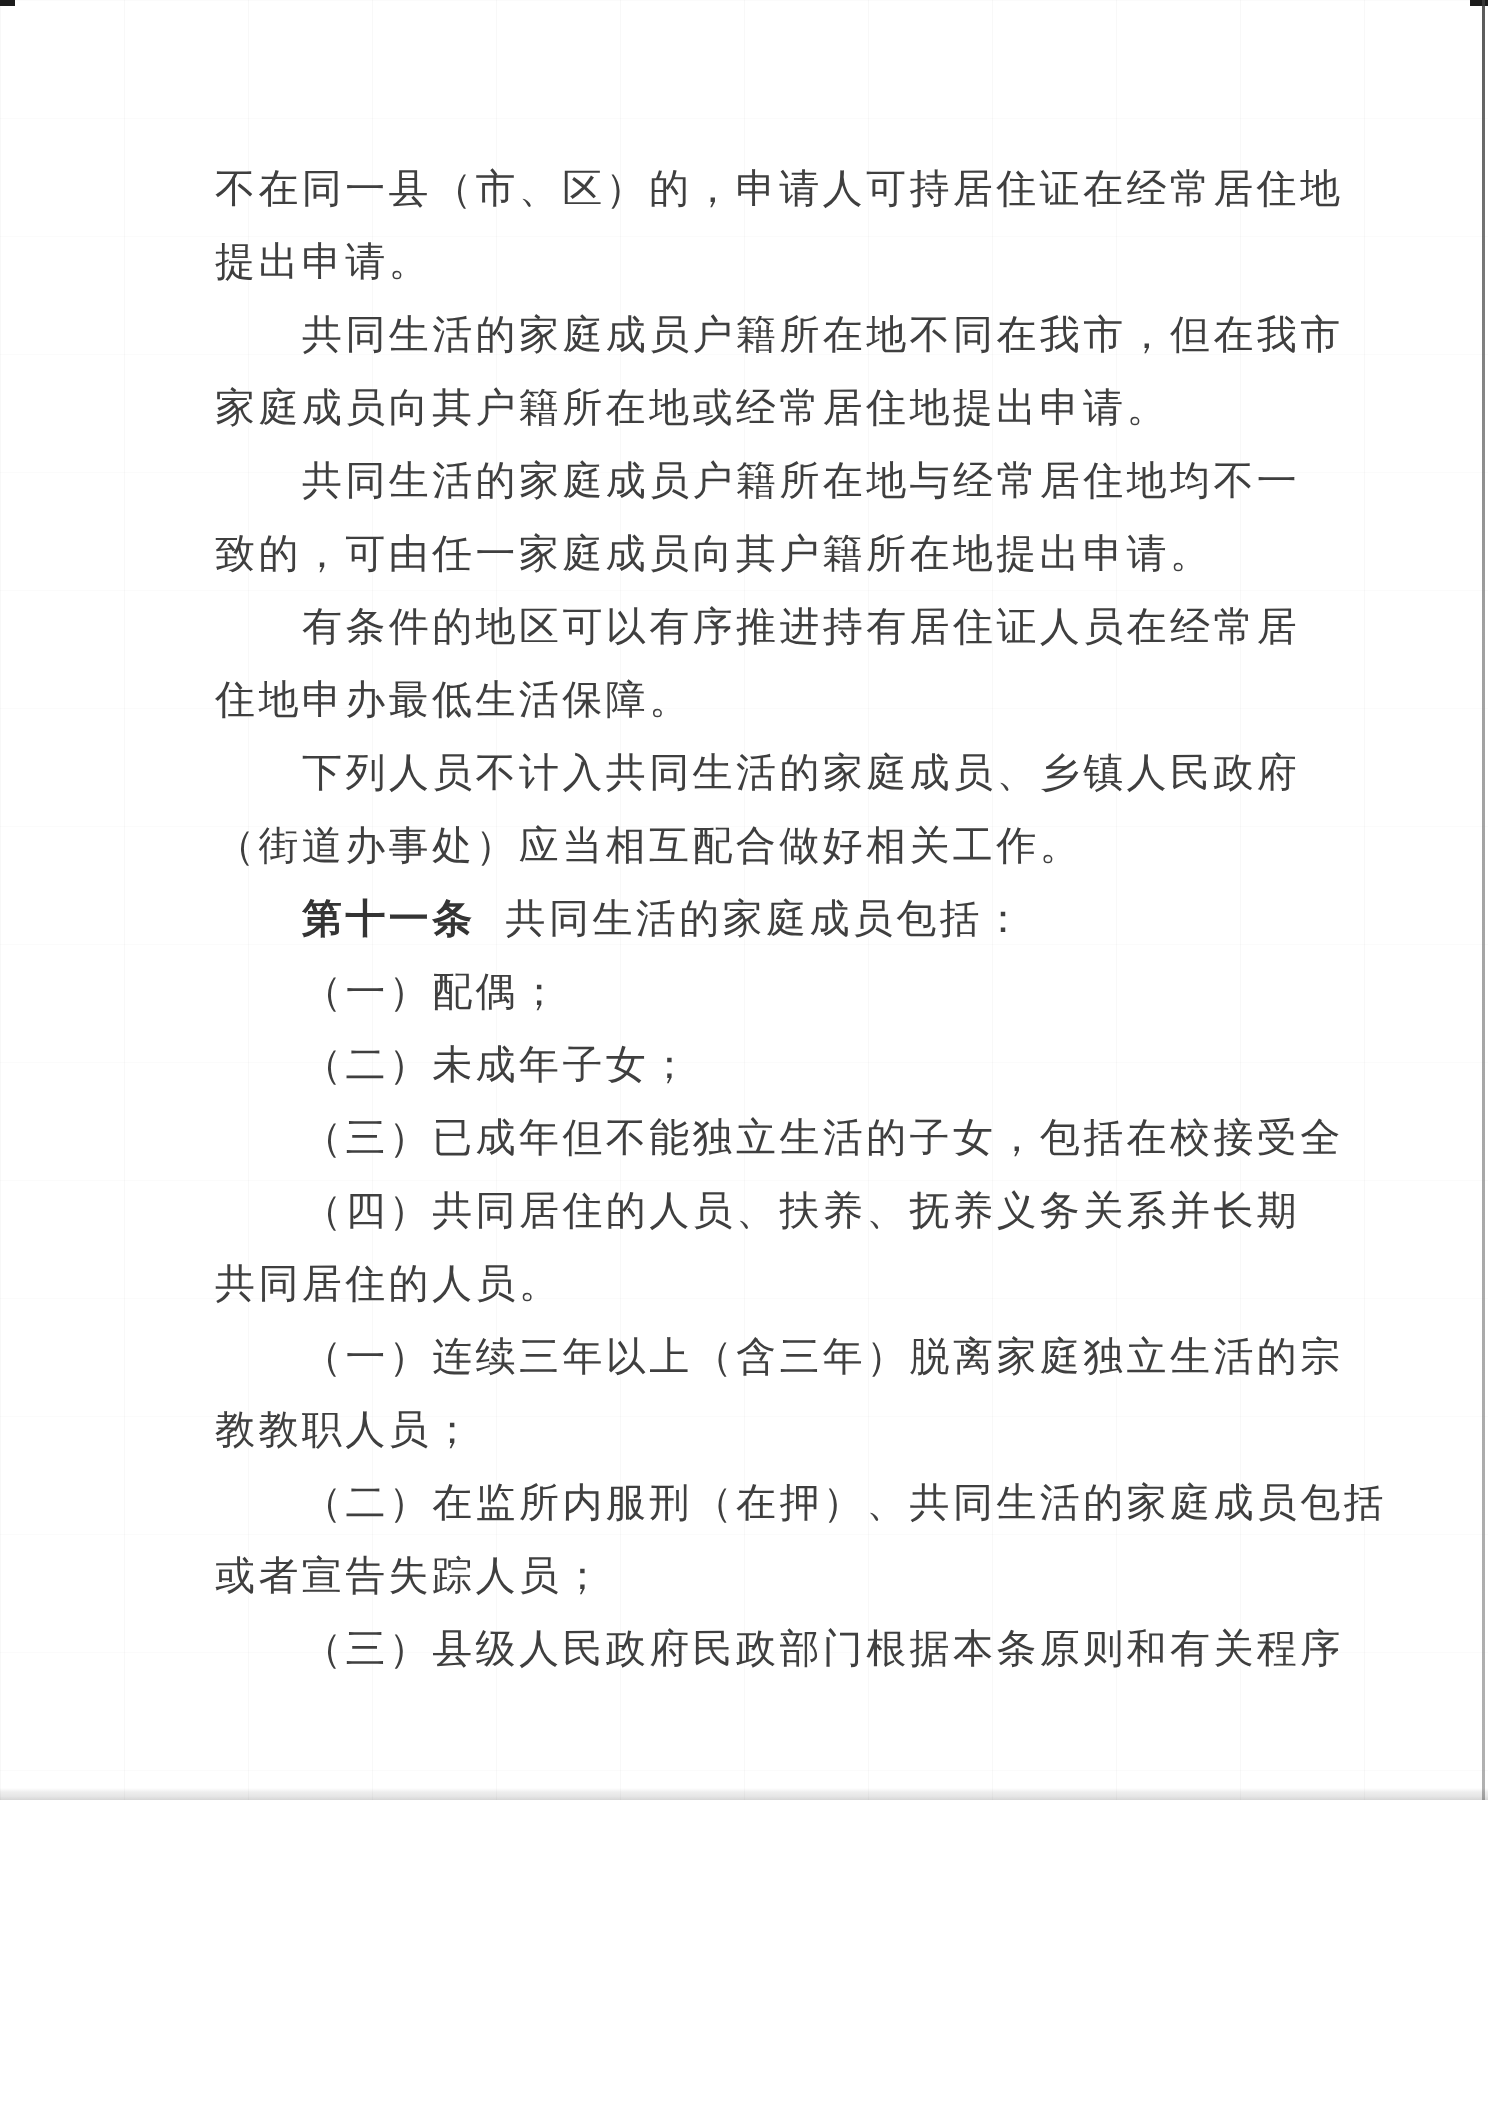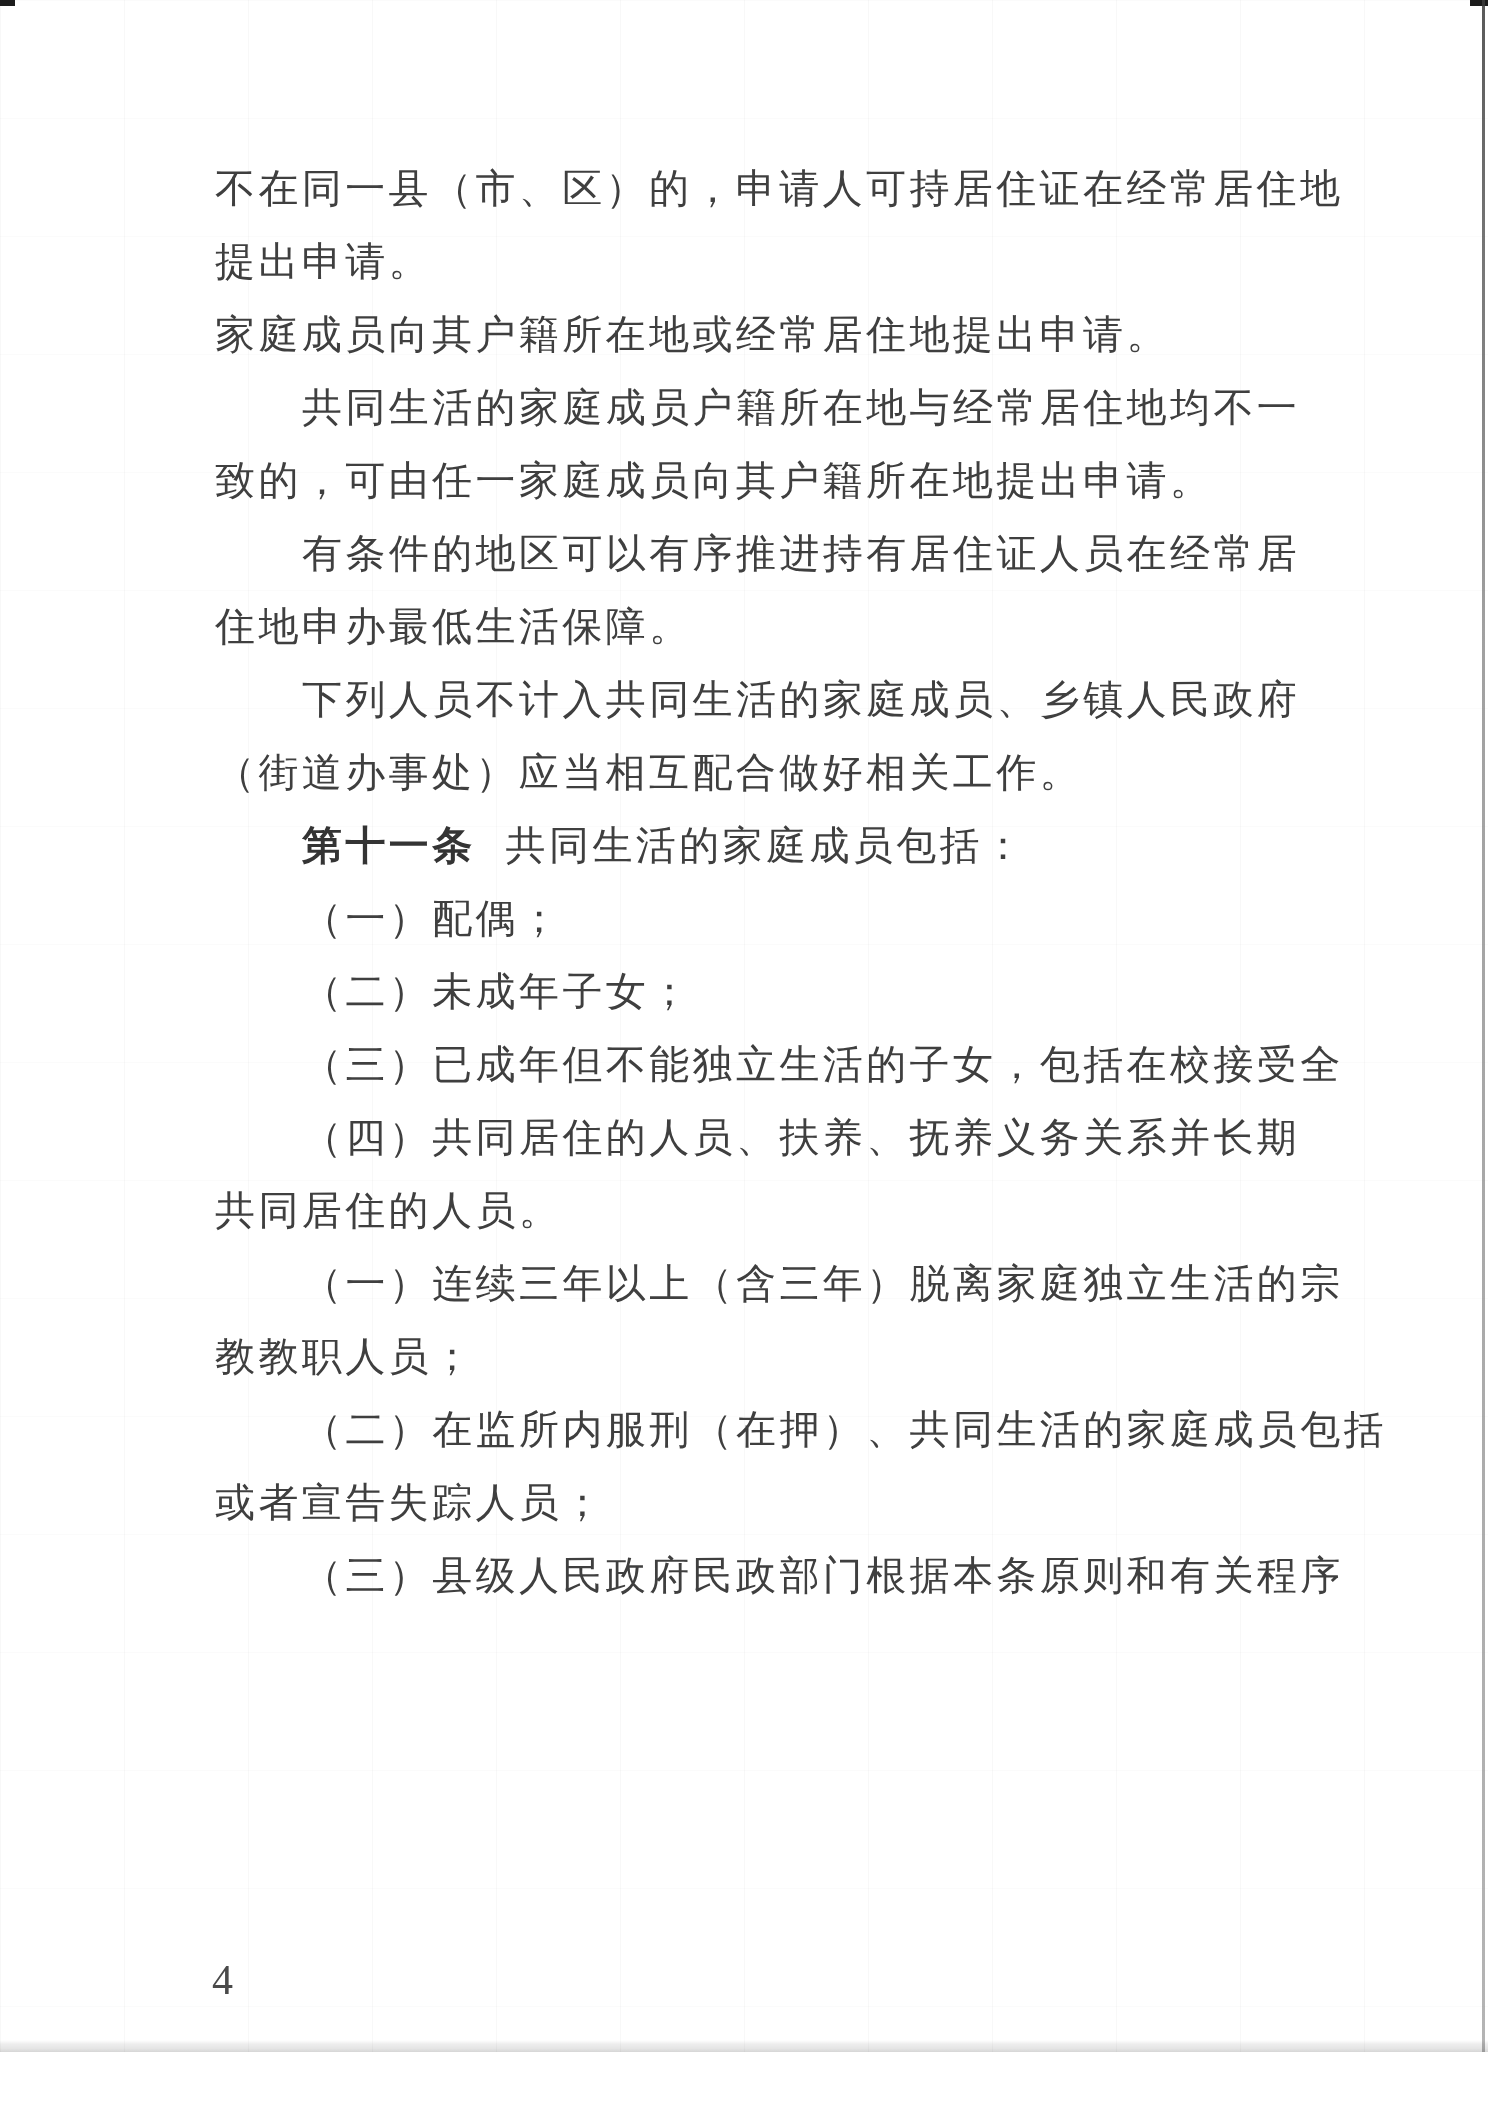--- a/index.html
+++ b/index.html
@@ -3,21 +3,21 @@
 <meta charset="utf-8">
 <style>
   html, body {
     margin: 0;
     padding: 0;
     background: #ffffff;
   }
   .page {
     position: relative;
     width: 1488px;
-    height: 2052px;
+    height: 1800px;
     background: #ffffff;
     overflow: hidden;
     font-family: "Liberation Serif", "DejaVu Serif", serif;
   }
   
   .page::before {
     content: "";
     position: absolute;
     inset: 0;
     background:
@@ -97,20 +97,21 @@
 </head>
 <body>
 
 <div class="page">
   <div class="corner-mark top-left"></div>
   <div class="corner-mark top-right"></div>
   <div class="edge-line"></div>
   <div id="text-block" class="text-block">
       <div class="line"><span>不在同一县（市、区）的，申请人可持居住证在经常居住地</span></div>
       <div class="line"><span>提出申请。</span></div>
+      <div class="line indent"><span>共同生活的家庭成员户籍所在地不同在我市，但在我市</span></div>
       <div class="line"><span>家庭成员向其户籍所在地或经常居住地提出申请。</span></div>
       <div class="line indent"><span>共同生活的家庭成员户籍所在地与经常居住地均不一</span></div>
       <div class="line"><span>致的，可由任一家庭成员向其户籍所在地提出申请。</span></div>
       <div class="line indent"><span>有条件的地区可以有序推进持有居住证人员在经常居</span></div>
       <div class="line"><span>住地申办最低生活保障。</span></div>
       <div class="line indent"><span>下列人员不计入共同生活的家庭成员、乡镇人民政府</span></div>
       <div class="line"><span>（街道办事处）应当相互配合做好相关工作。</span></div>
       <div class="line indent"><span class="lead">第十一条</span><span>共同生活的家庭成员包括：</span></div>
       <div class="line indent"><span>（一）配偶；</span></div>
       <div class="line indent"><span>（二）未成年子女；</span></div>

